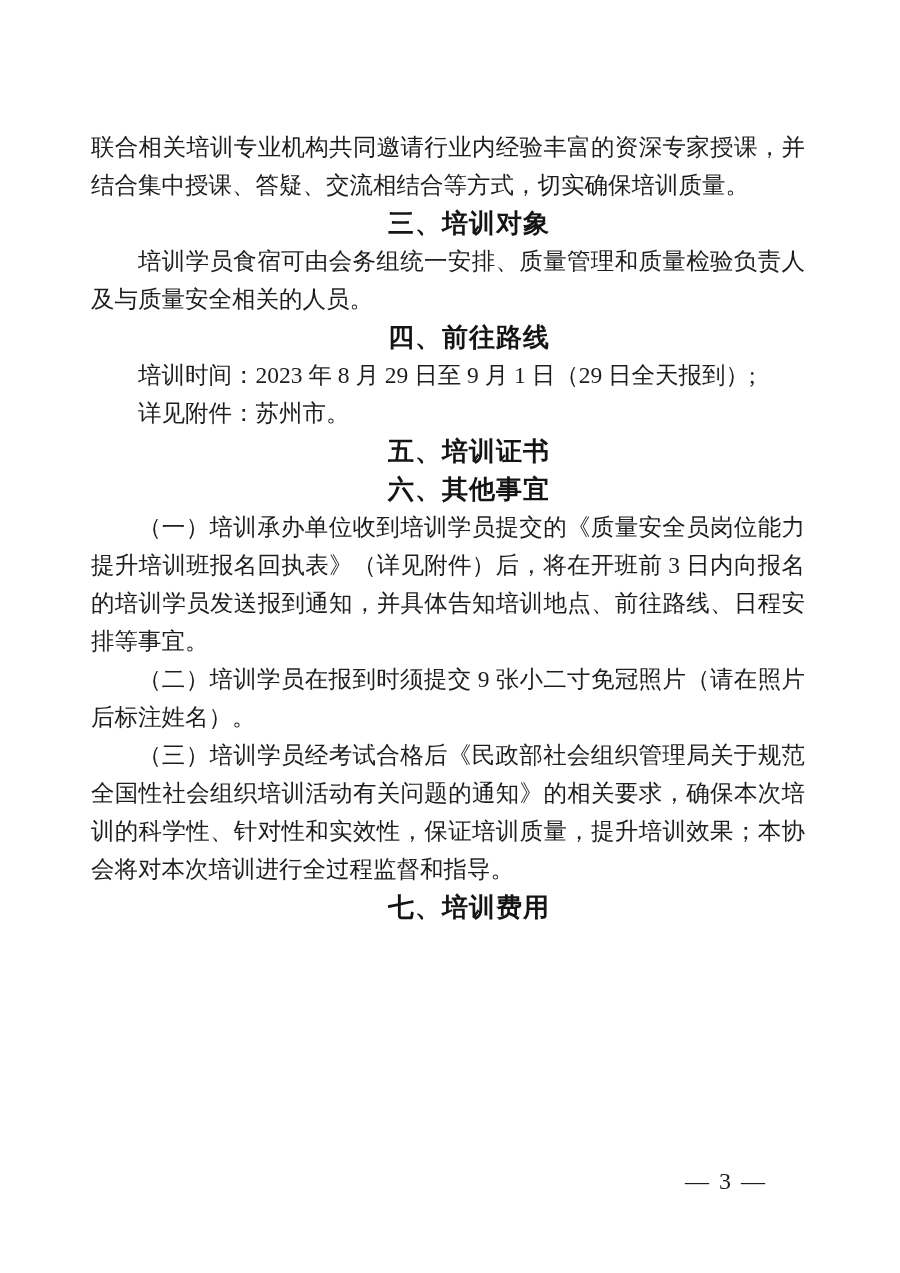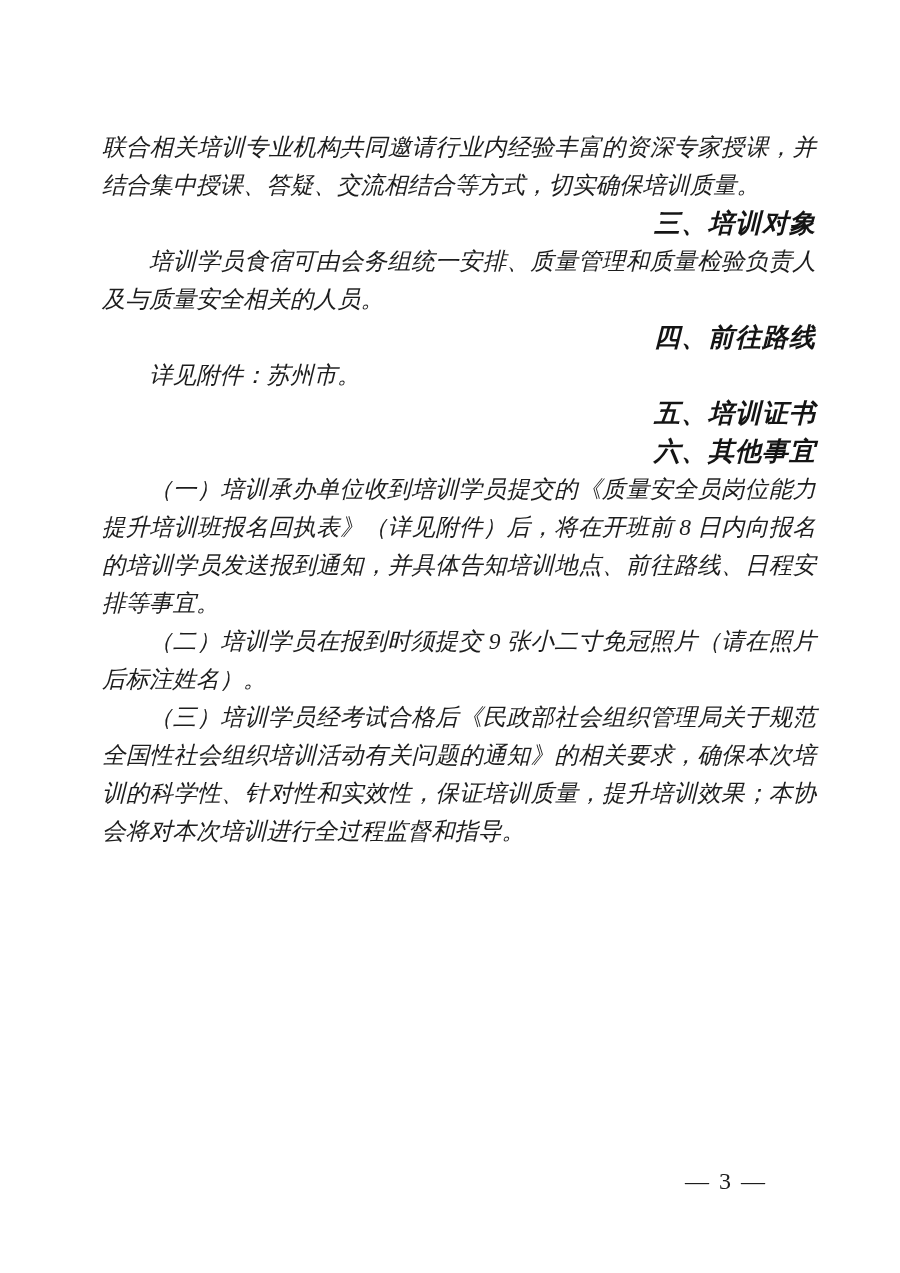--- a/index.html
+++ b/index.html
@@ -11,27 +11,26 @@
     position: relative;
     width: 900px;
     height: 1273px;
     background: #ffffff;
     overflow: hidden;
     font-family: "Liberation Serif", "DejaVu Serif", serif;
     color: #1d1d1d;
   }
   .doc {
     position: absolute;
-    left: 102px;
+    left: 91px;
     top: 128px;
     width: 714px;
     font-size: 23.5px;
     line-height: 38px;
     text-align: justify;
-    font-style: italic;
   }
   .doc p {
     margin: 0;
     padding: 0;
     text-align: justify;
     text-align-last: left;
     text-indent: 47px;
     word-break: normal;
   }
   .doc p.cont {
@@ -39,41 +38,43 @@
   }
   .doc h2 {
     margin: 0;
     padding: 0 0 0 42px;
     font-family: "Liberation Sans", "DejaVu Sans", sans-serif;
     font-weight: 700;
     font-size: 26px;
     line-height: 38px;
     letter-spacing: 1px;
     color: #141414;
-    text-align: right;
+    text-align: center;
   }
   .page-number {
     position: absolute;
     top: 1168px;
     right: 133px;
     font-size: 24px;
     letter-spacing: 2px;
     color: #1d1d1d;
   }
 </style>
 </head>
 <body>
 
 <div class="page">
   <div class="doc">
     <p class="cont">联合相关培训专业机构共同邀请行业内经验丰富的资深专家授课，并结合集中授课、答疑、交流相结合等方式，切实确保培训质量。</p>
     <h2>三、培训对象</h2>
     <p>培训学员食宿可由会务组统一安排、质量管理和质量检验负责人及与质量安全相关的人员。</p>
     <h2>四、前往路线</h2>
+    <p>培训时间：2023 年 8 月 29 日至 9 月 1 日（29 日全天报到）;</p>
     <p>详见附件：苏州市。</p>
     <h2>五、培训证书</h2>
     <h2>六、其他事宜</h2>
-    <p>（一）培训承办单位收到培训学员提交的《质量安全员岗位能力提升培训班报名回执表》（详见附件）后，将在开班前 8 日内向报名的培训学员发送报到通知，并具体告知培训地点、前往路线、日程安排等事宜。</p>
+    <p>（一）培训承办单位收到培训学员提交的《质量安全员岗位能力提升培训班报名回执表》（详见附件）后，将在开班前 3 日内向报名的培训学员发送报到通知，并具体告知培训地点、前往路线、日程安排等事宜。</p>
     <p>（二）培训学员在报到时须提交 9 张小二寸免冠照片（请在照片后标注姓名）。</p>
     <p>（三）培训学员经考试合格后《民政部社会组织管理局关于规范全国性社会组织培训活动有关问题的通知》的相关要求，确保本次培训的科学性、针对性和实效性，保证培训质量，提升培训效果；本协会将对本次培训进行全过程监督和指导。</p>
+    <h2>七、培训费用</h2>
   </div>
   <div class="page-number">— 3 —</div>
 </div>
 
 </body></html>

